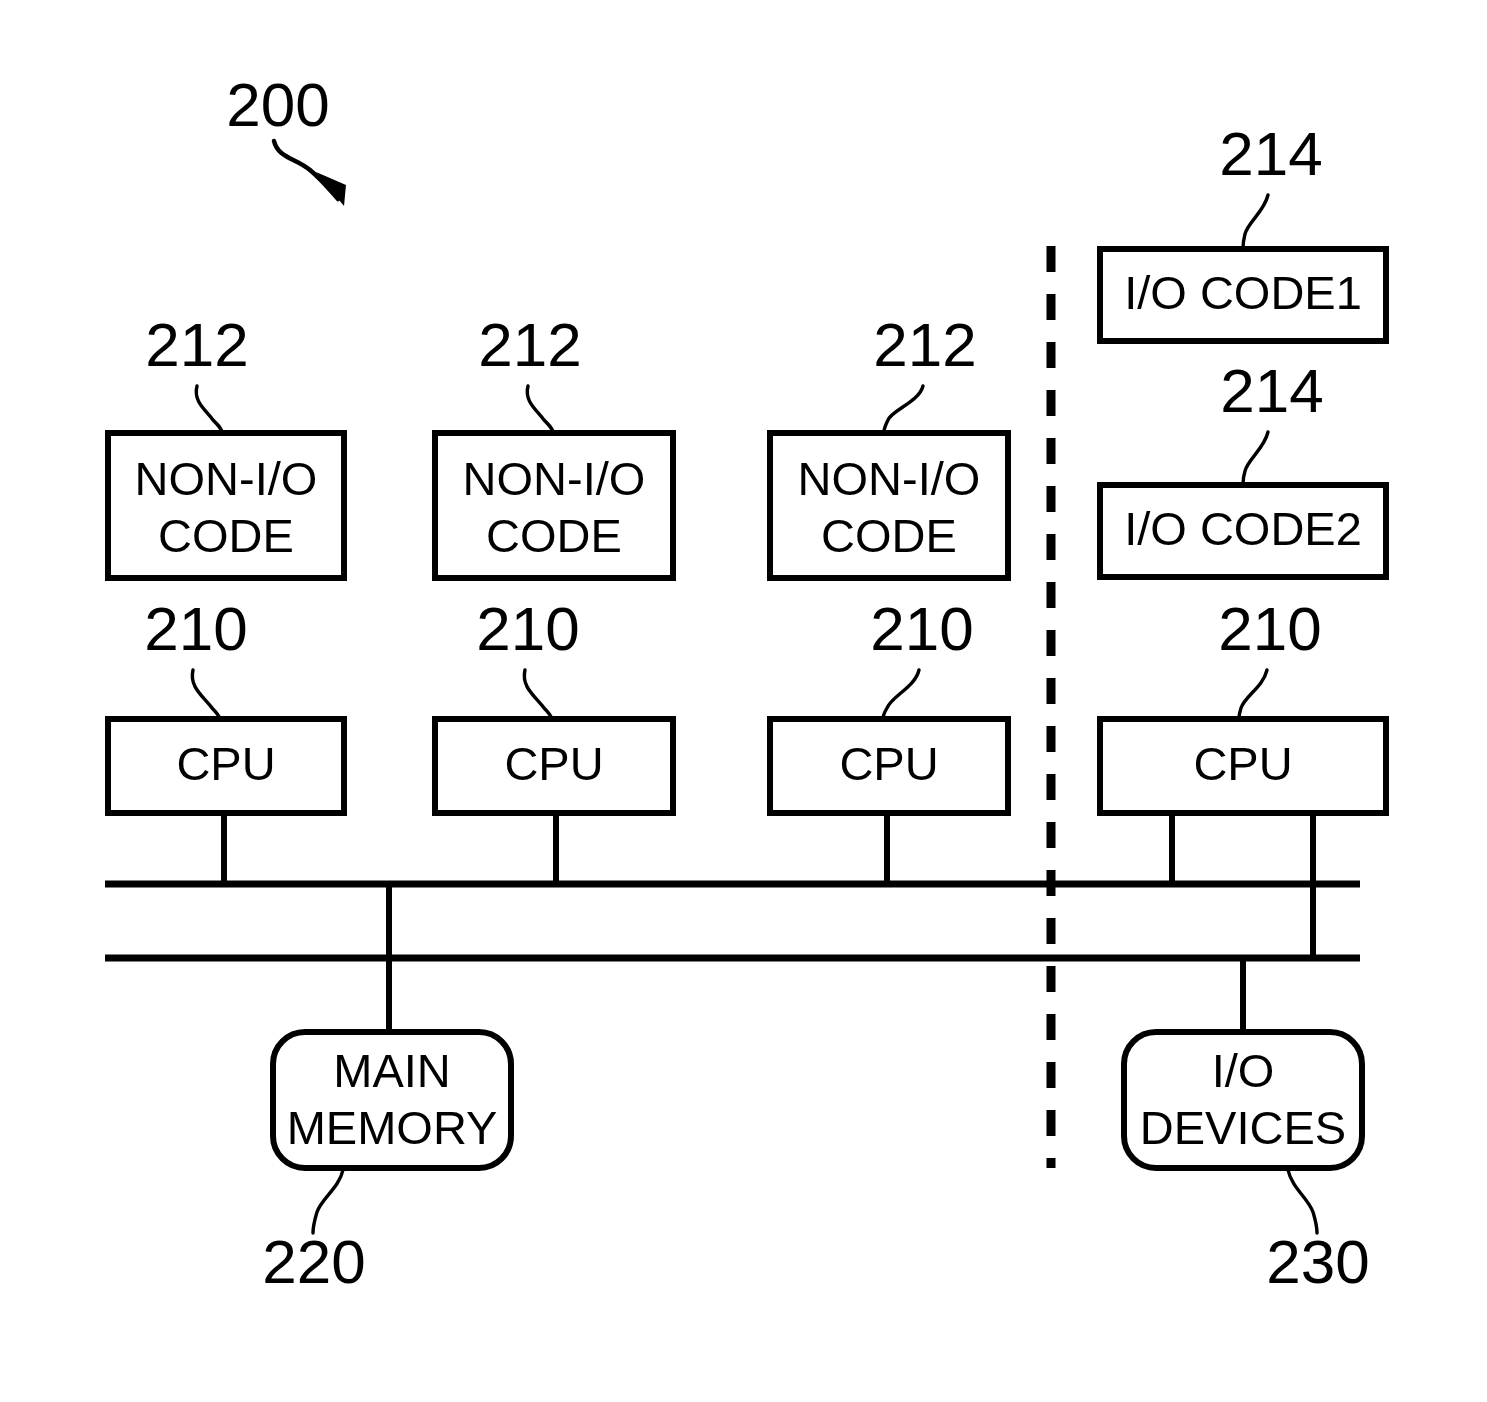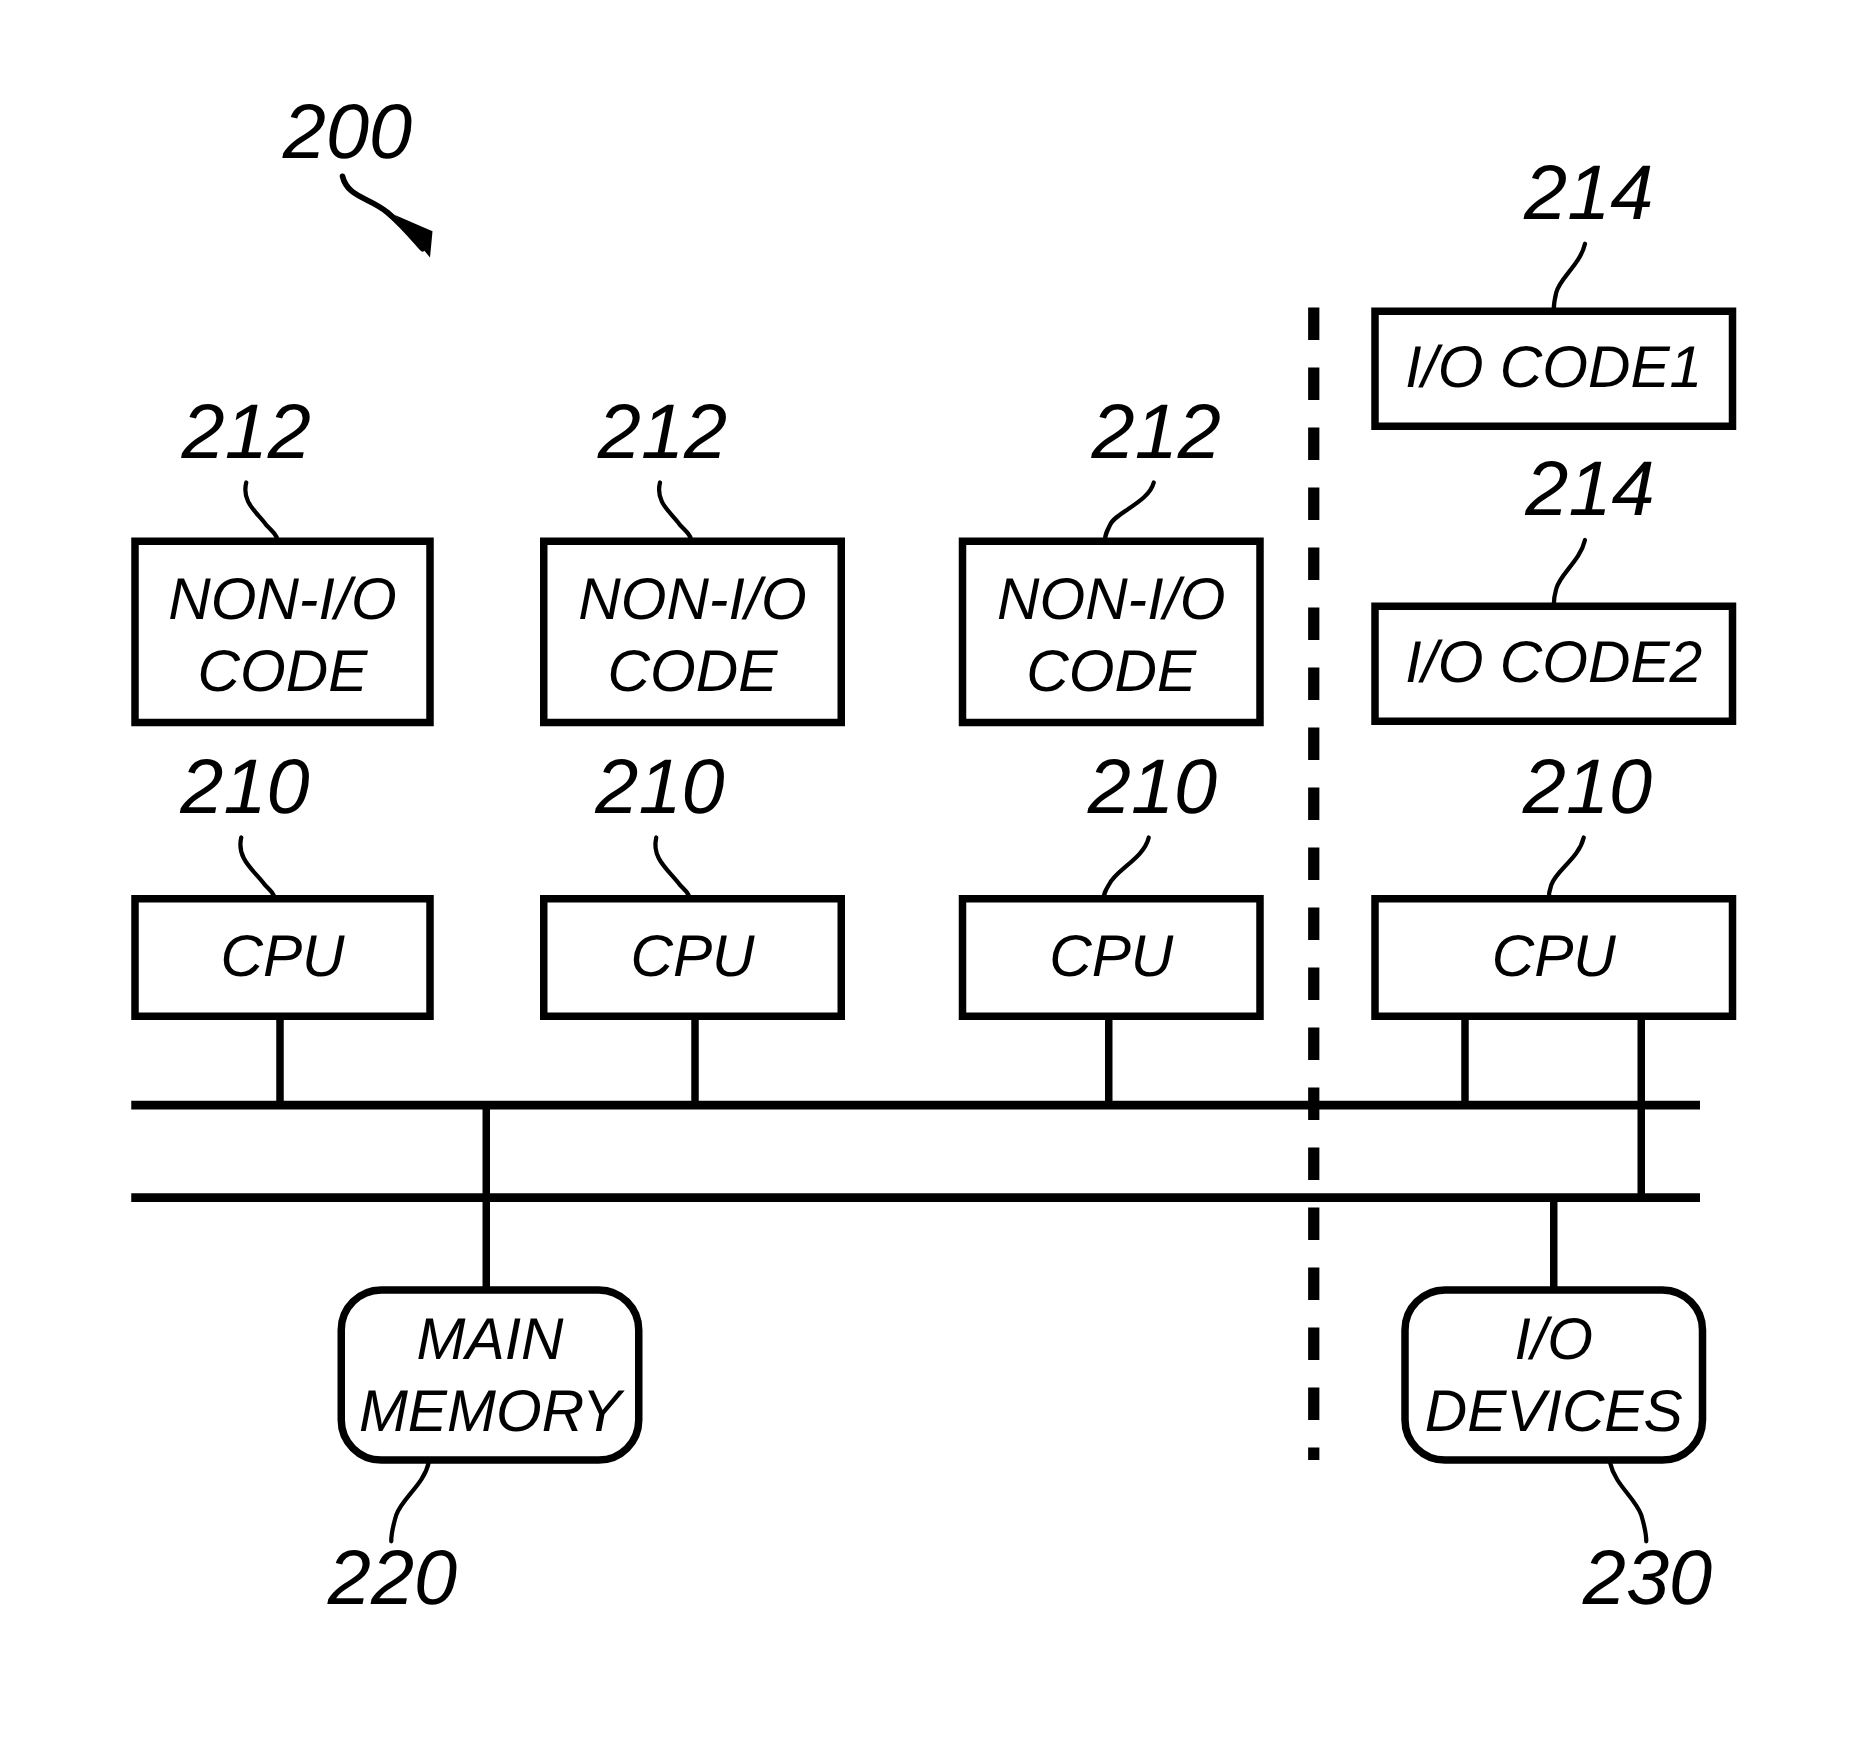--- a/index.html
+++ b/index.html
@@ -11,21 +11,20 @@
     width: 1487px;
     height: 1402px;
     font-family: "Liberation Sans", sans-serif;
     overflow: hidden;
   }
   #figure-root {
     position: relative;
     width: 1487px;
     height: 1402px;
     background: #ffffff;
-    font-style: italic;
   }
   svg#figure-canvas {
     position: absolute;
     top: 0;
     left: 0;
     width: 1487px;
     height: 1402px;
     display: block;
   }
   .box-rect {

